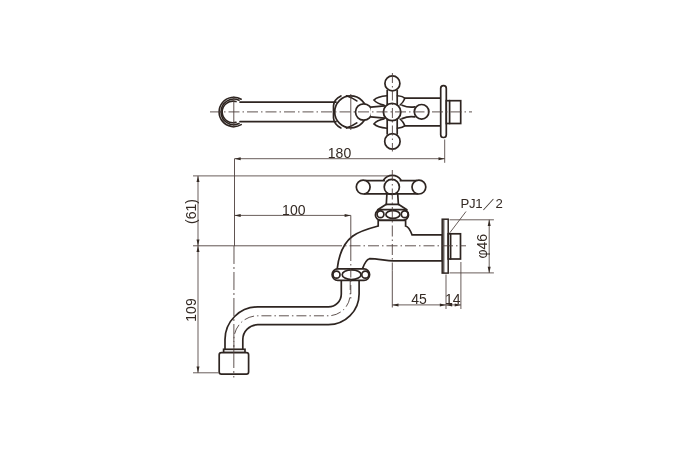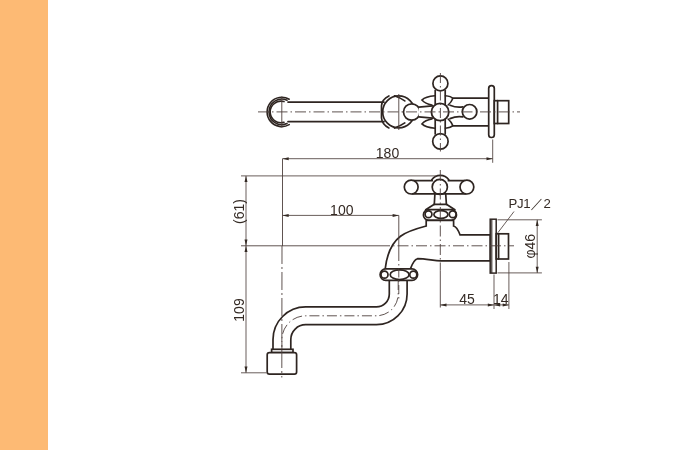--- a/index.html
+++ b/index.html
@@ -1,16 +1,16 @@
 <!DOCTYPE html>
 <html><head>
 <meta charset="utf-8">
 <style>
   html,body{margin:0;padding:0;background:#ffffff;}
-  .wrap{width:638px;height:450px;position:relative;background:#fdba74;overflow:hidden;padding-left:48px;}
+  .wrap{width:638px;height:450px;position:relative;background:#be185d;overflow:hidden;}
   text{font-family:"Liberation Sans",sans-serif;fill:#342a24;}
 </style>
 </head>
 <body>
 <div class="wrap">
 <svg width="690" height="450" viewBox="0 0 690 450" xmlns="http://www.w3.org/2000/svg">
 <rect x="0" y="0" width="690" height="450" fill="#ffffff"></rect>
 
 <g id="topview" fill="none" stroke="#2e2521" stroke-width="1.7" stroke-linecap="round">
 

